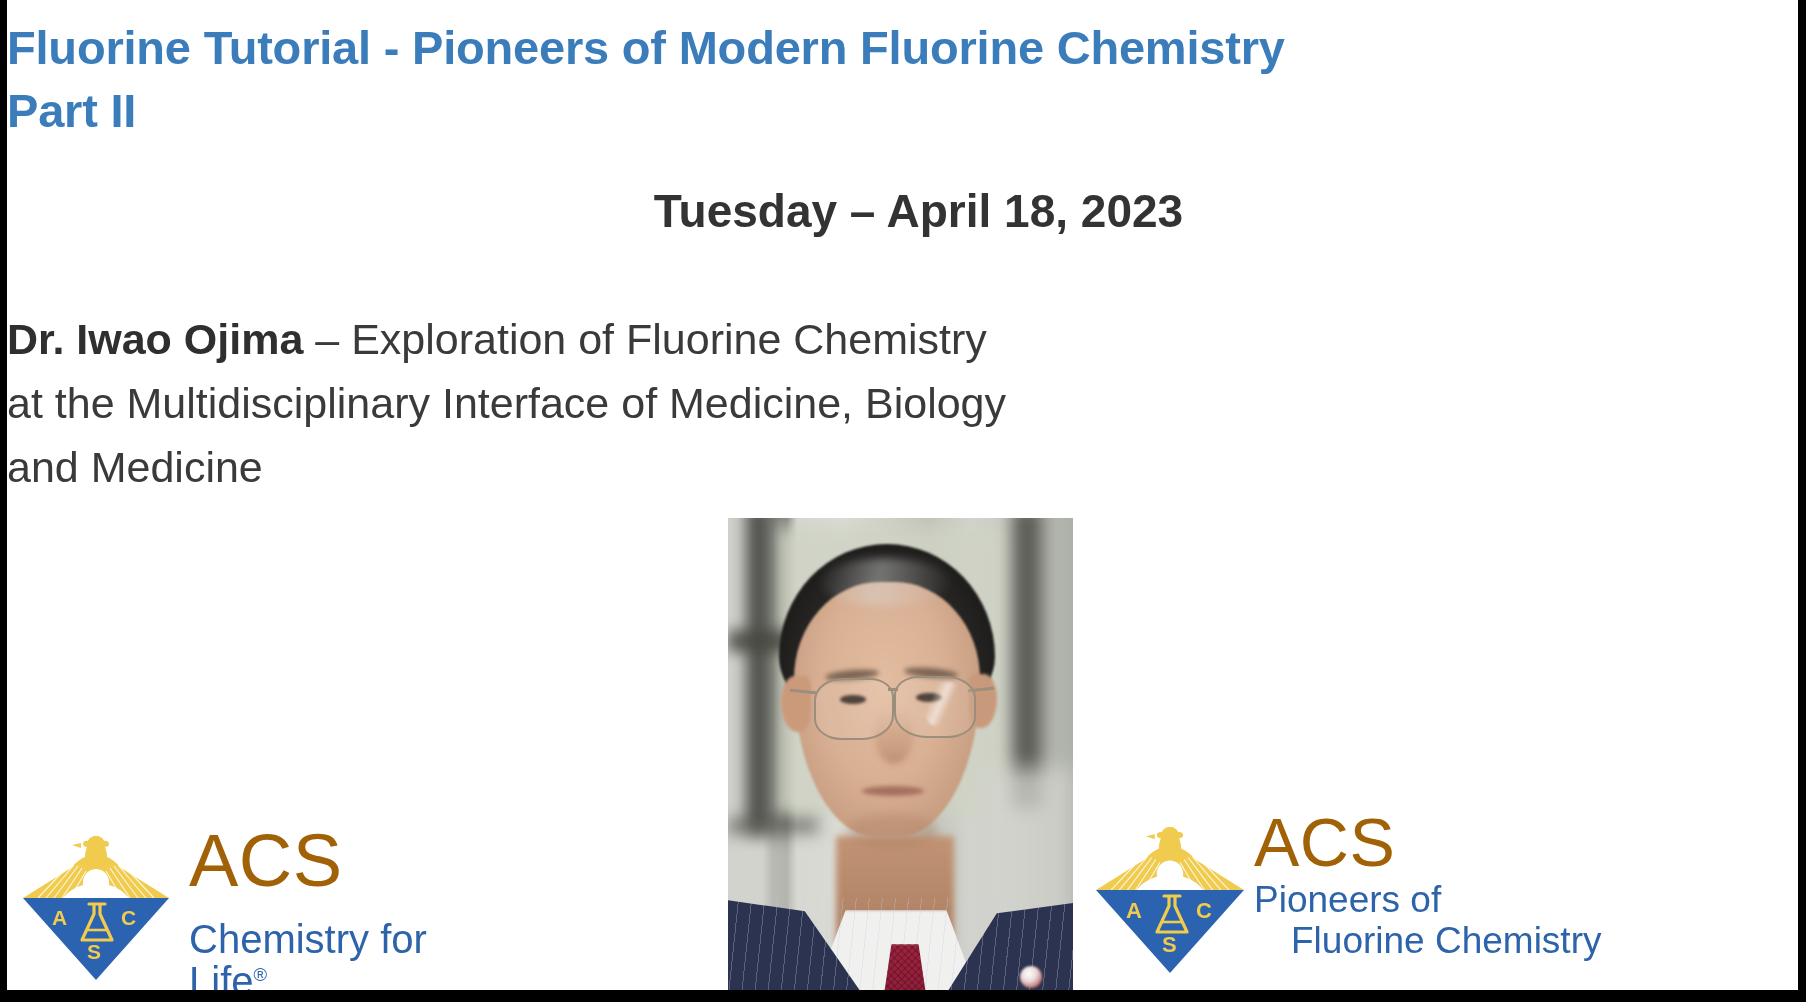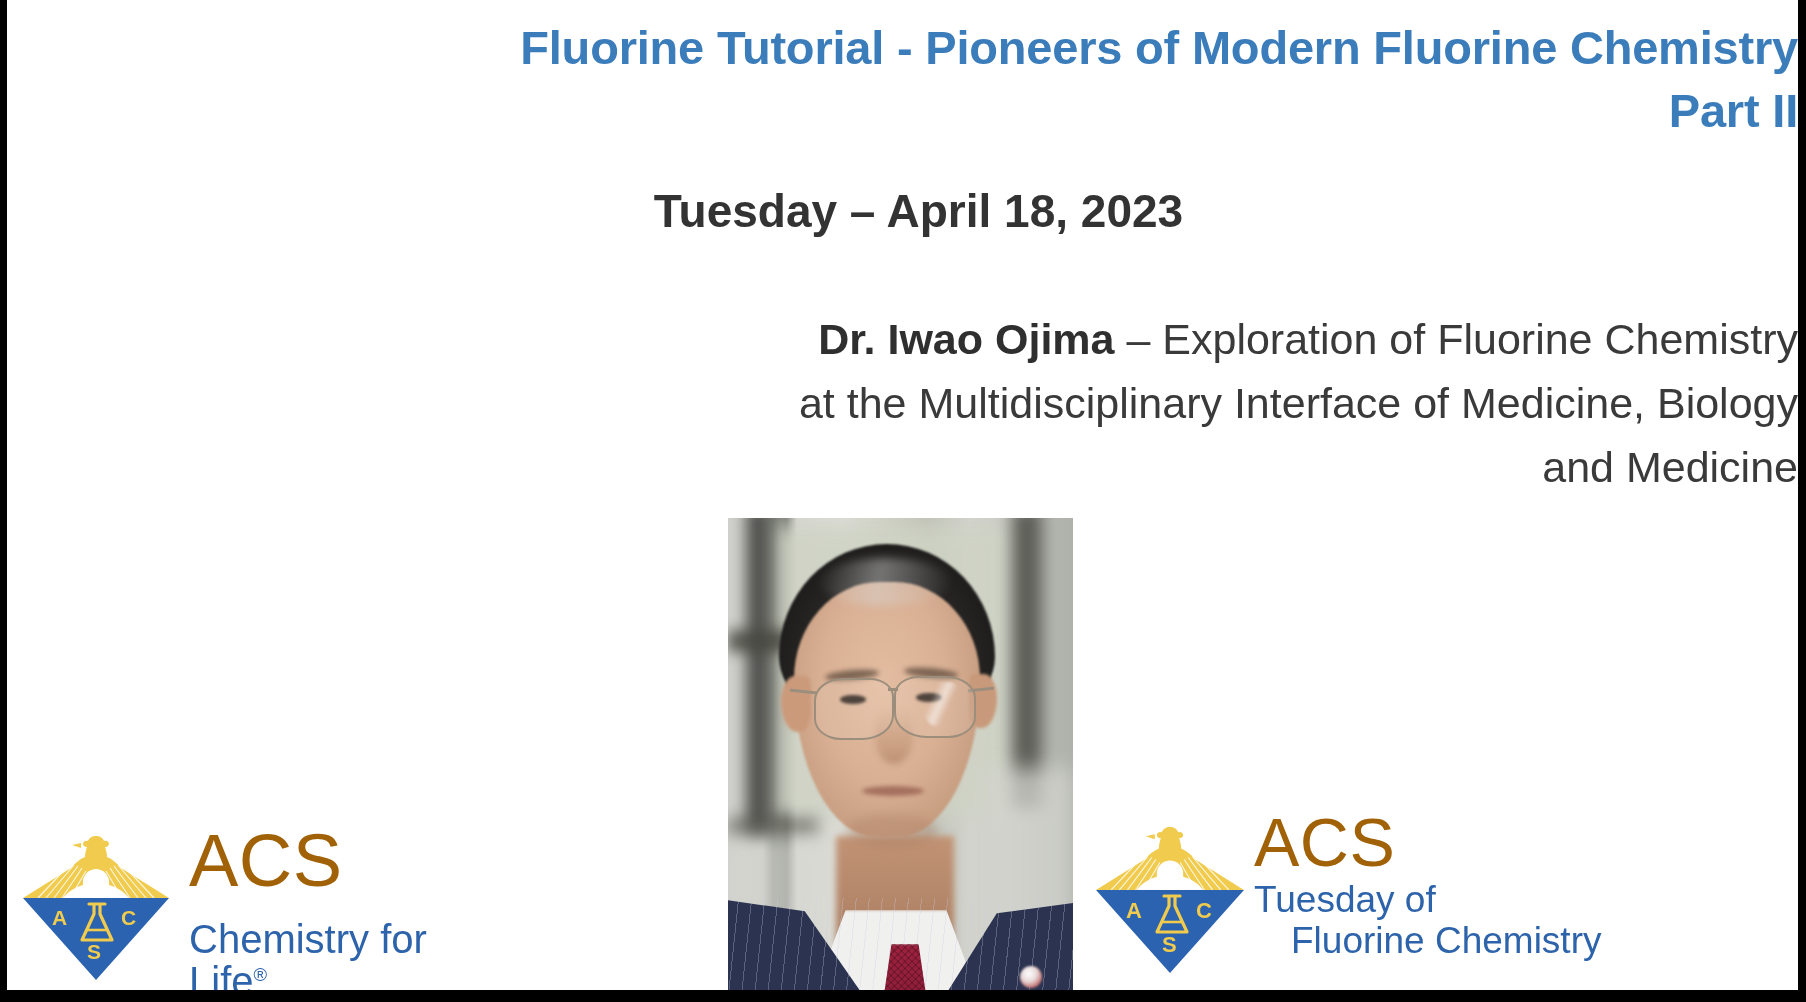--- a/index.html
+++ b/index.html
@@ -31,50 +31,50 @@
     background: #ffffff;
     overflow: hidden;
   }
 
   
   .title-block {
     position: absolute;
     left: 0;
     top: 16px;
     width: 100%;
-    text-align: right;
+    text-align: left;
     color: #3b7cba;
     font-weight: bold;
     font-size: 47px;
     line-height: 63px;
     letter-spacing: -0.2px;
   }
   .title-line { display: block; white-space: nowrap; }
-  .title-line-2 { white-space: nowrap; padding-left: 40px; }
+  .title-line-2 { white-space: nowrap; }
 
   
   .date-block {
     position: absolute;
     left: 16px;
     top: 184px;
     width: 100%;
     text-align: center;
     color: #333333;
     font-weight: bold;
     font-size: 46px;
     line-height: 54px;
   }
 
   
   .talk-block {
     position: absolute;
     left: 0;
     top: 307px;
     width: 100%;
-    text-align: right;
+    text-align: left;
     color: #3a3a3a;
     font-size: 43px;
     line-height: 64px;
     font-weight: normal;
   }
   .talk-line { display: block; white-space: nowrap; }
   .speaker-name { font-weight: bold; color: #2f2f2f; }
 
   
   #portrait {
@@ -450,21 +450,21 @@
         <span style="position:absolute;left:102px;top:88px;color:#f0cb4d;font-weight:bold;font-size:22px;">C</span>
         <span style="position:absolute;left:68px;top:122px;color:#f0cb4d;font-weight:bold;font-size:22px;">S</span>
         <svg width="44" height="46" viewBox="0 0 44 46" style="position:absolute;left:56px;top:82px;">
           <path d="M14 4 h16 M19 4 v10 L7 40 h30 L25 14 V4" fill="none" stroke="#f0cb4d" stroke-width="3.2" stroke-linecap="round" stroke-linejoin="round"></path>
           <path d="M12 30 h20" stroke="#f0cb4d" stroke-width="2.6"></path>
         </svg>
       </div>
 
       <div class="acs-text" style="left:160px;top:0px;">
         <div class="acs-word" style="font-size:68px;">ACS</div>
-        <div class="acs-tag" style="font-size:37px;margin-top:4px;">Tuesday of</div>
+        <div class="acs-tag" style="font-size:37px;margin-top:4px;">Pioneers of</div>
         <div class="acs-tag" style="font-size:37px;margin-top:2px;margin-left:37px;">Fluorine Chemistry</div>
       </div>
     </div>
 
   </div>
 
   <div class="blk-border-left"></div>
   <div class="blk-border-right"></div>
   <div class="blk-border-bottom"></div>
 

